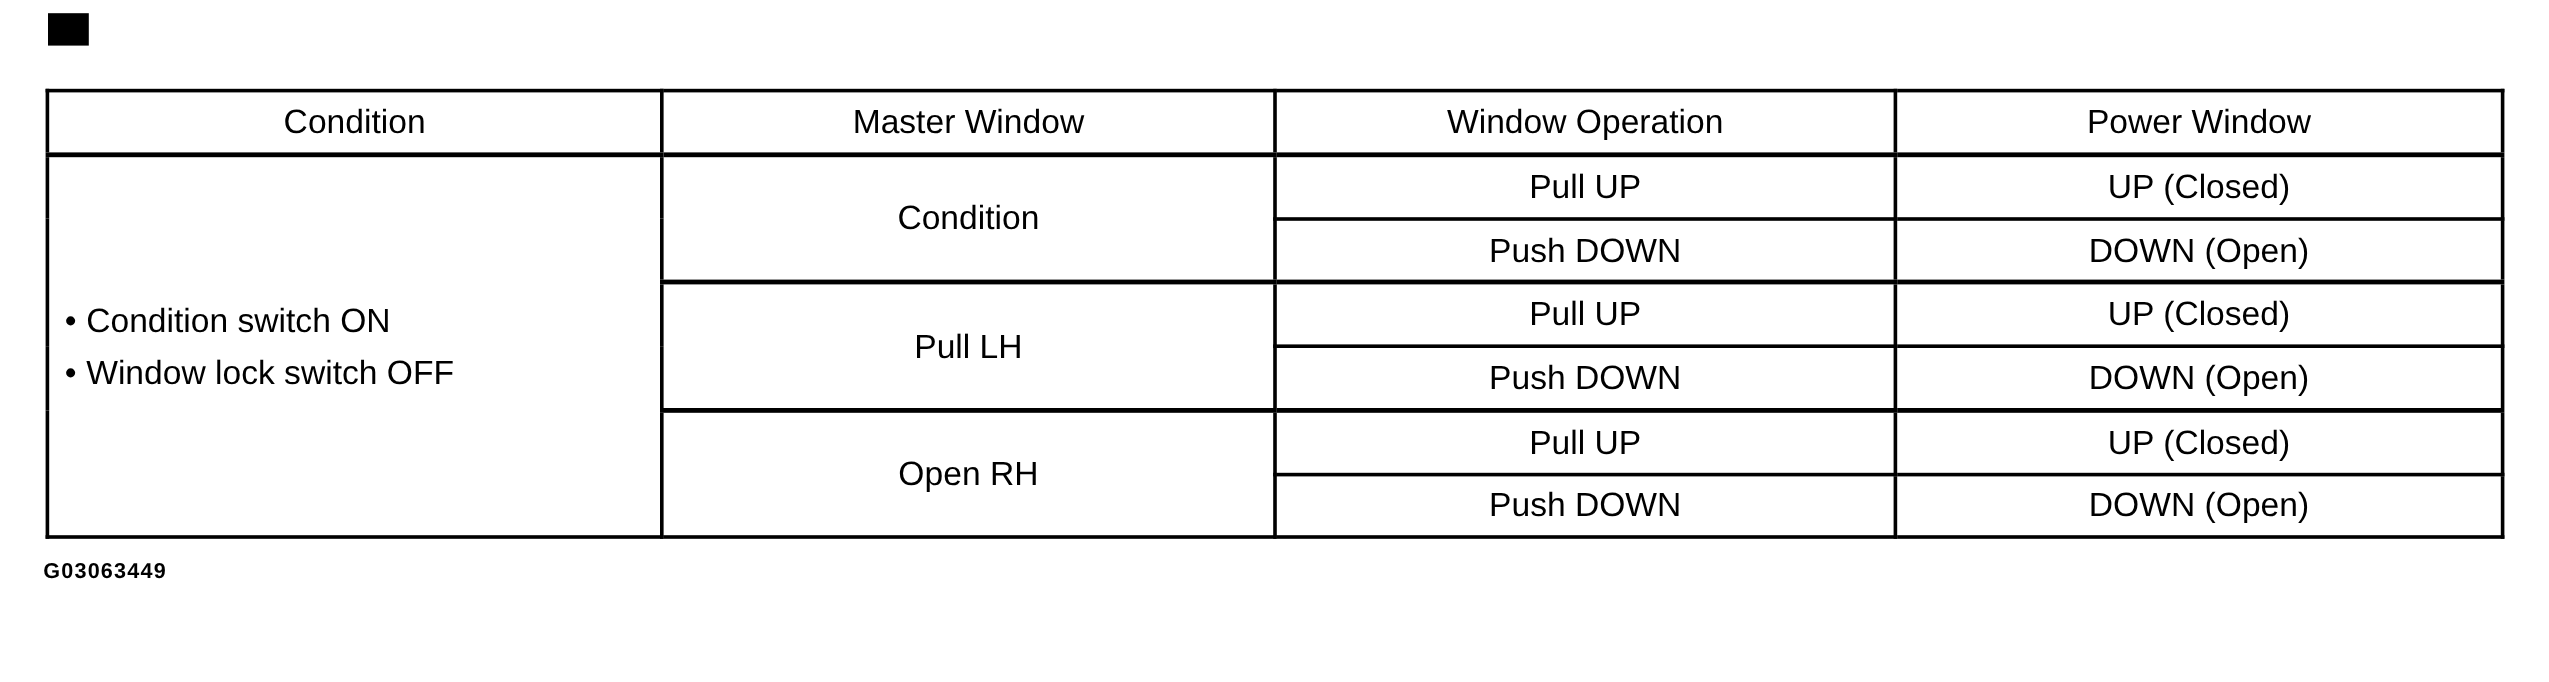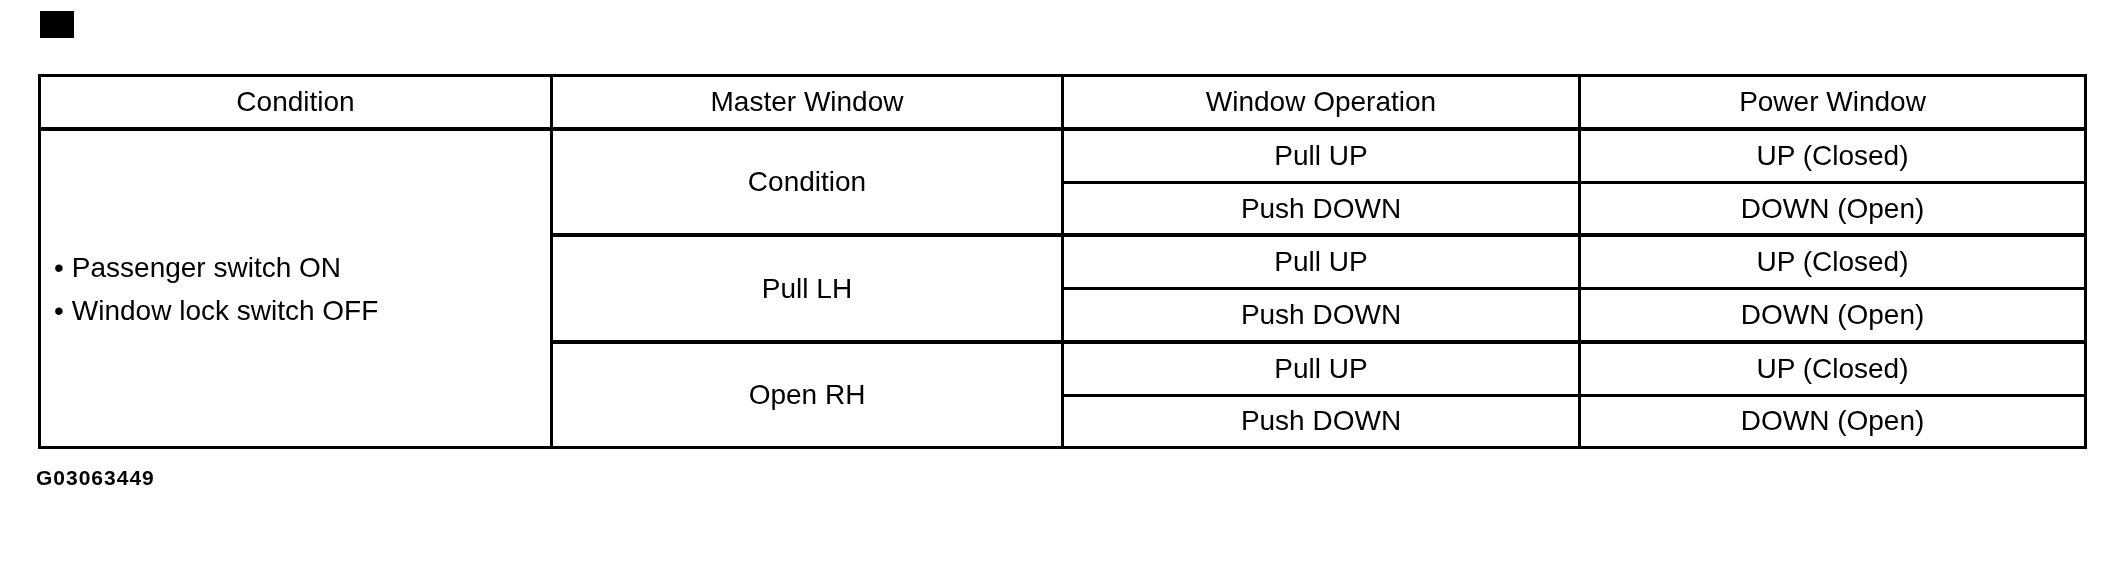--- a/index.html
+++ b/index.html
@@ -67,21 +67,21 @@
     white-space: nowrap;
   }
   .bullet {
     display: inline-block;
     margin-right: 8px;
   }
   .figure-id {
     position: absolute;
     left: 36px;
     top: 466px;
-    font-size: 21px;
+    font-size: 18px;
     font-weight: bold;
     letter-spacing: 1px;
     color: #000000;
     white-space: nowrap;
   }
 </style>
 </head>
 <body>
 
 <div class="canvas">
@@ -100,21 +100,21 @@
         <th>Condition</th>
         <th>Master Window</th>
         <th>Window Operation</th>
         <th>Power Window</th>
       </tr>
     </thead>
     <tbody>
       <tr>
         <td class="condition-cell" rowspan="6">
           <span class="cond-line">
-            <span class="bullet">•</span><span>Passenger switch ON</span>
+            <span class="bullet">•</span><span>Condition switch ON</span>
           </span>
           <span class="cond-line">
             <span class="bullet">•</span><span>Window lock switch OFF</span>
           </span>
         </td>
         <td rowspan="2">Condition</td>
         <td>Pull UP</td>
         <td>UP (Closed)</td>
       </tr>
       <tr>

